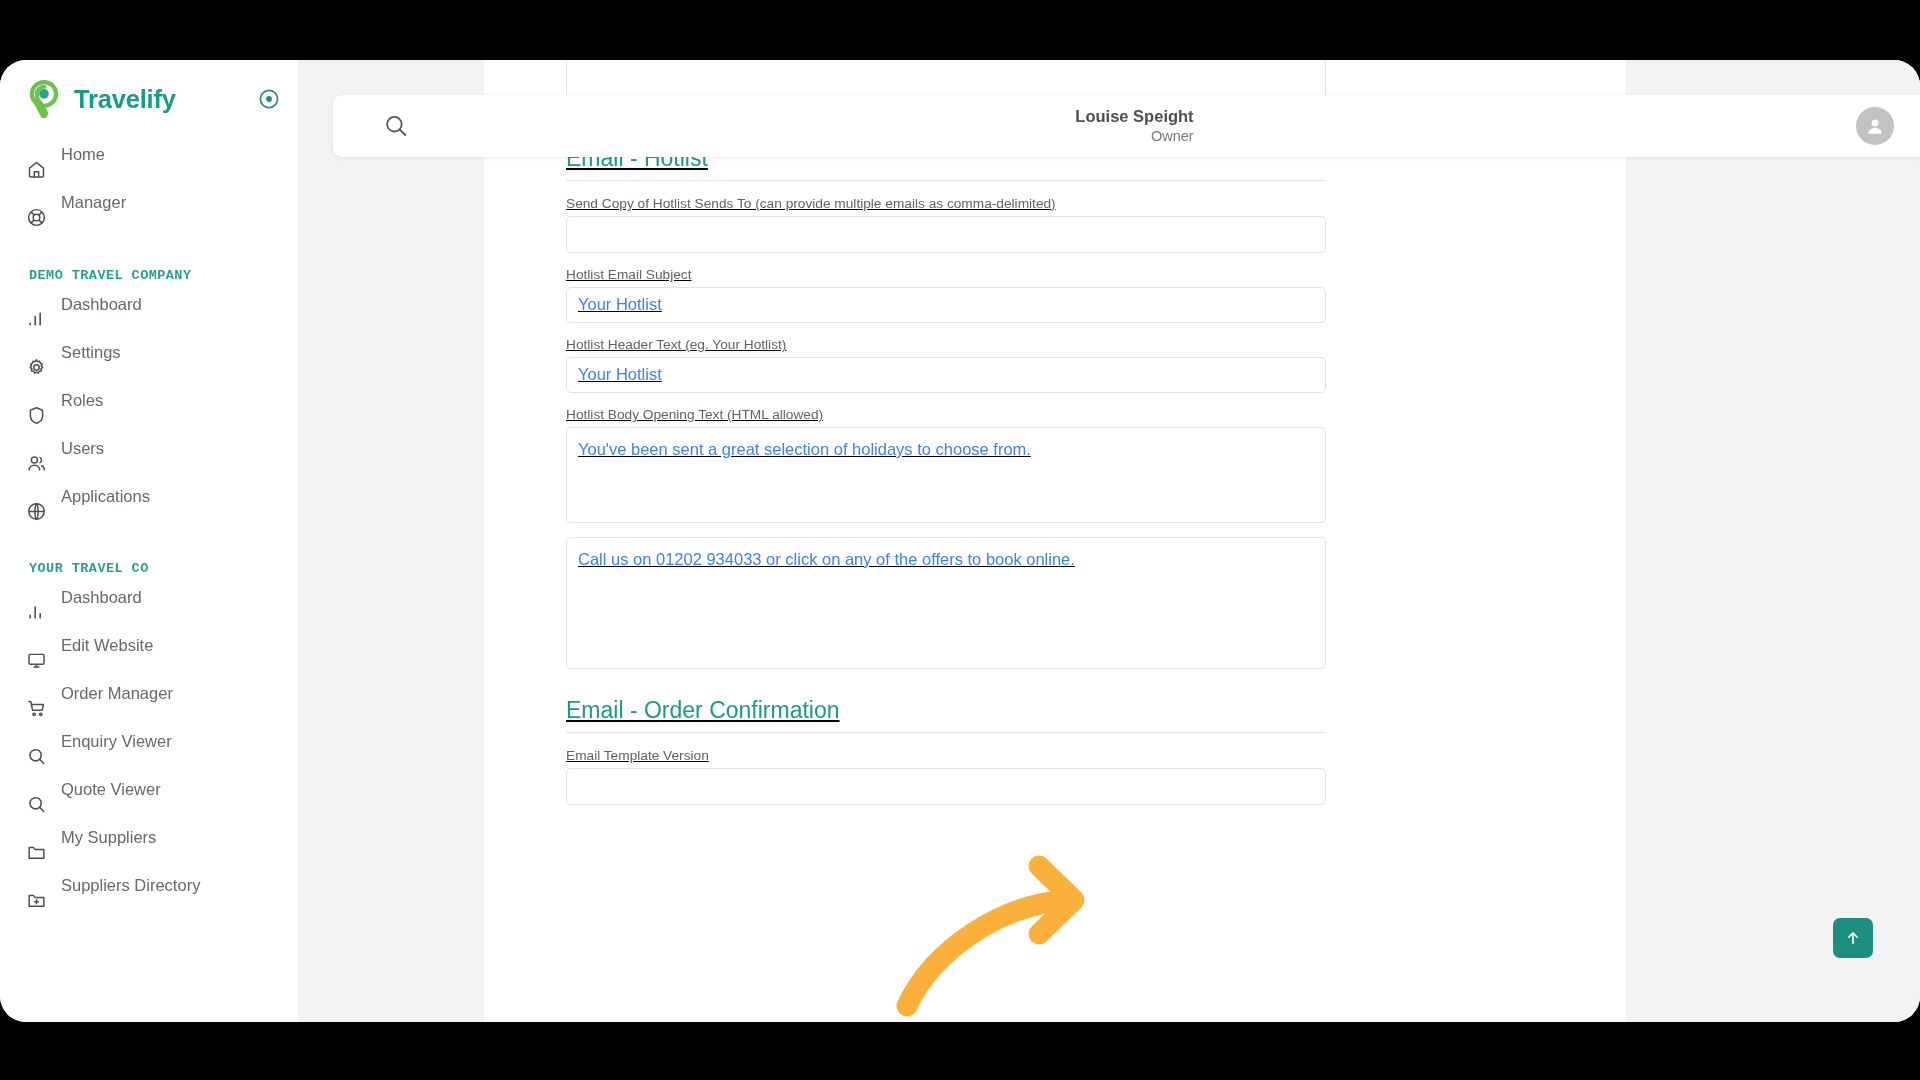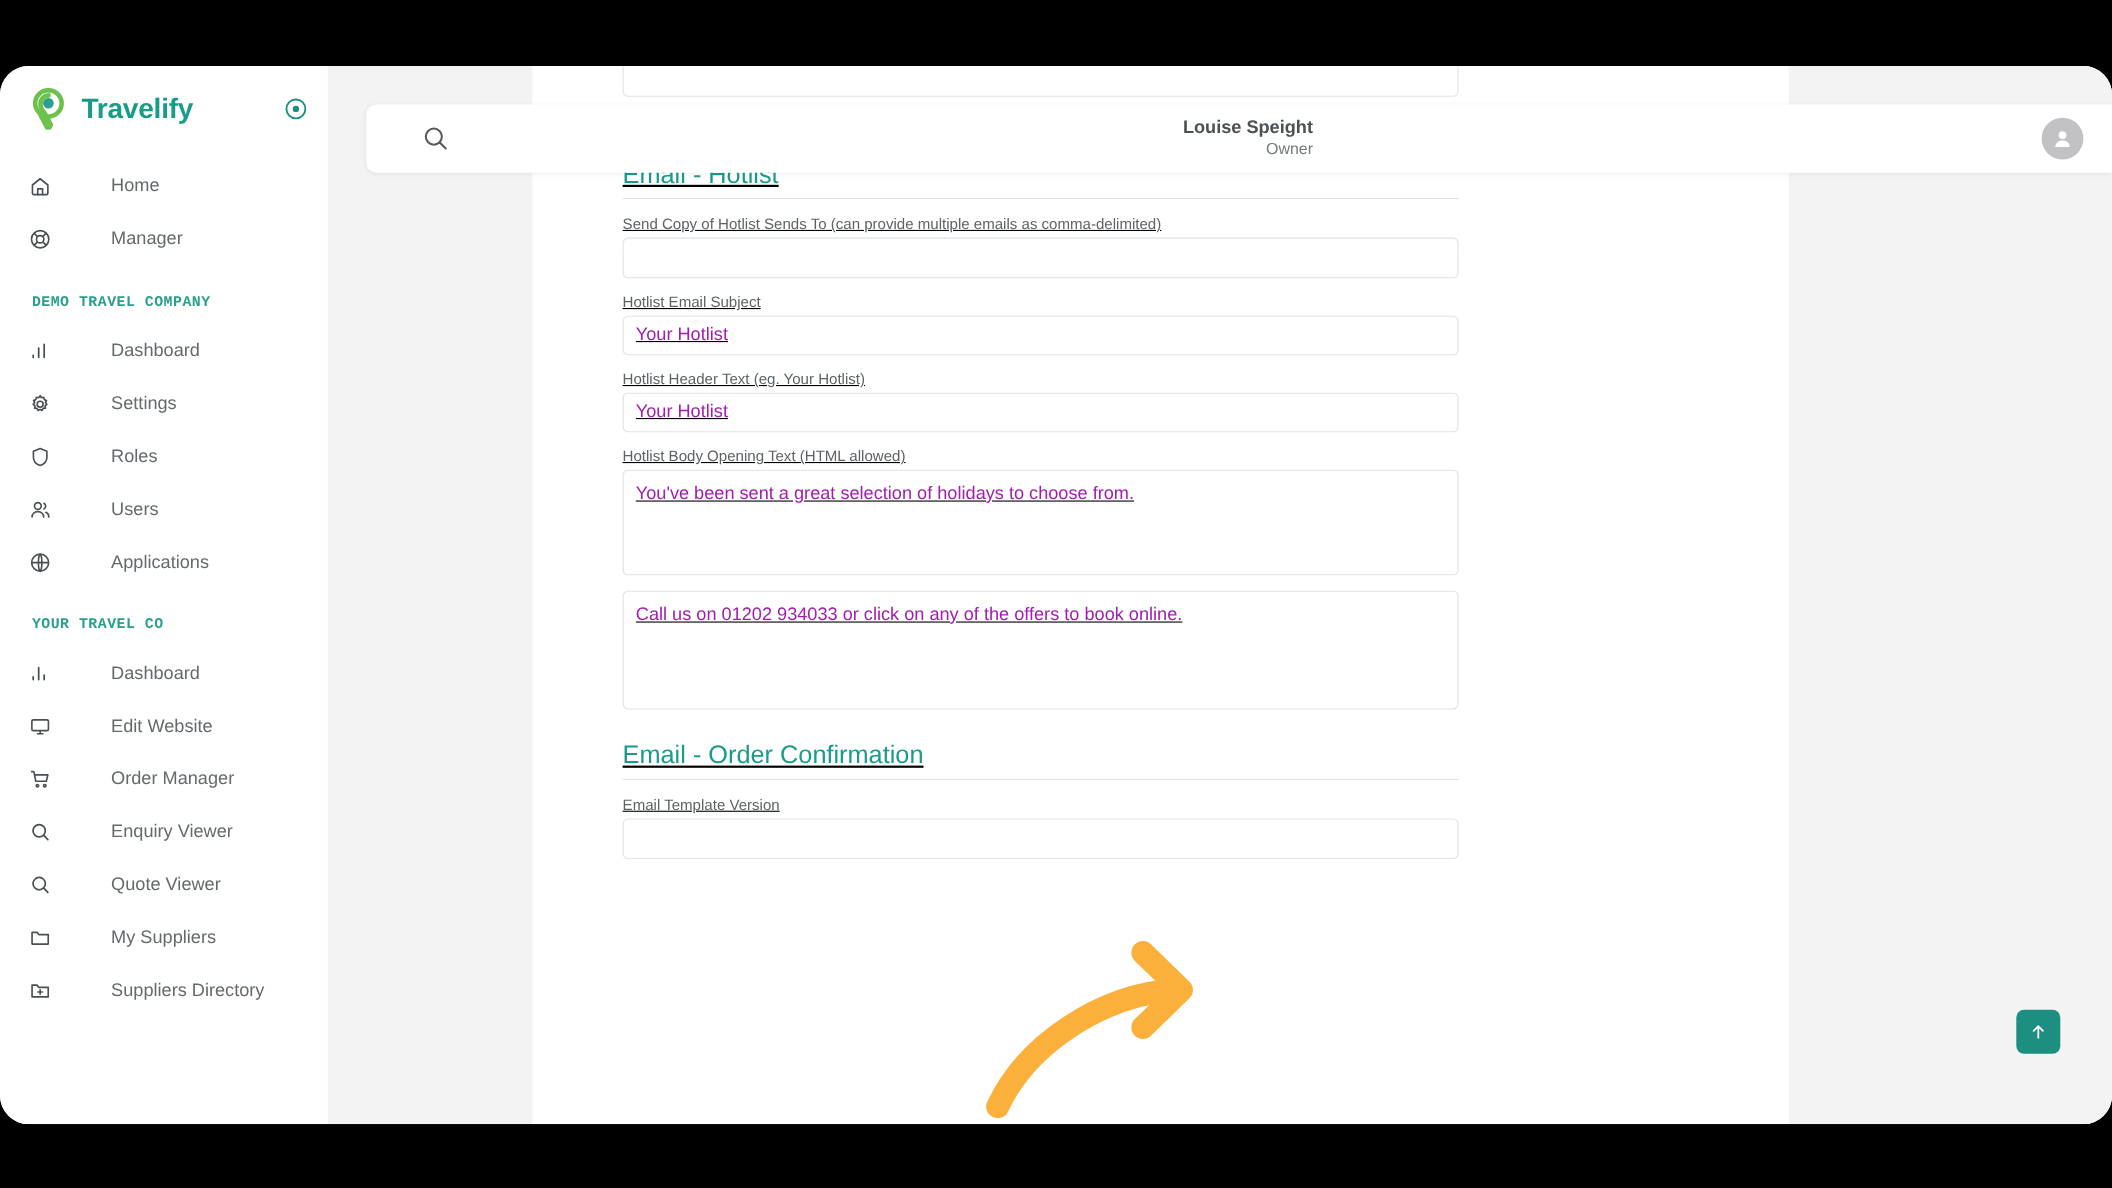--- a/index.html
+++ b/index.html
@@ -40,23 +40,22 @@
   }
   #collapse-btn {
     position: absolute; right: 18px; top: 50%;
     transform: translateY(-50%);
     width: 22px; height: 22px;
     cursor: pointer;
   }
 
   .nav-item {
     height: 48px;
-    display: flex; align-items: center;
+    display: flex; 
     cursor: pointer;
-    gap: 40px;
   }
   .nav-item .nav-ico {
     width: 30px; margin-left: 26px;
     display: flex; align-items: center; justify-content: flex-start;
     color: #4a4f54;
     flex: none;
   }
   .nav-item .nav-lbl {
     margin-left: 5px;
     font-size: 16.5px; color: #64696e;
@@ -144,30 +143,30 @@
     white-space: nowrap;
   }
   .fld-label {
     font-size: 13.7px; color: #5d6368;
     margin-bottom: 5px;
   }
   .fld-box {
     width: 760px;
     border: 1px solid #e1e2e4; border-radius: 5px;
     background: #fff;
-    font-size: 16.5px; color: #a21caf;
+    font-size: 16.5px; color: #3b82f6;
     padding: 10px 11px;
     font-family: "Liberation Sans", sans-serif;
     margin-bottom: 14px;
     outline: none;
     display: block;
   }
   .fld-box.h1 { height: 36px; padding-top: 8px; }
   .fld-box.ta { height: 96px; resize: none; line-height: 1.35; }
-  .fld-box.ta-tall { height: 108px; resize: none; line-height: 1.35; }
+  .fld-box.ta-tall { height: 132px; resize: none; line-height: 1.35; }
   .fld-box.empty { height: 37px; }
   .fld-box::placeholder { color: #b3b7bb; }
 
   
   #arrow-anno {
     position: absolute;
     left: 595px; top: 778px;
     width: 210px; height: 180px;
     z-index: 9;
     pointer-events: none;

